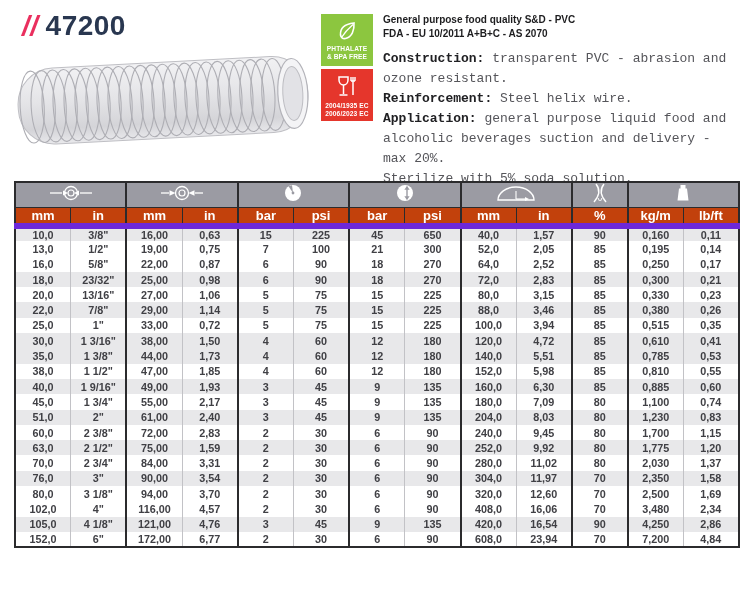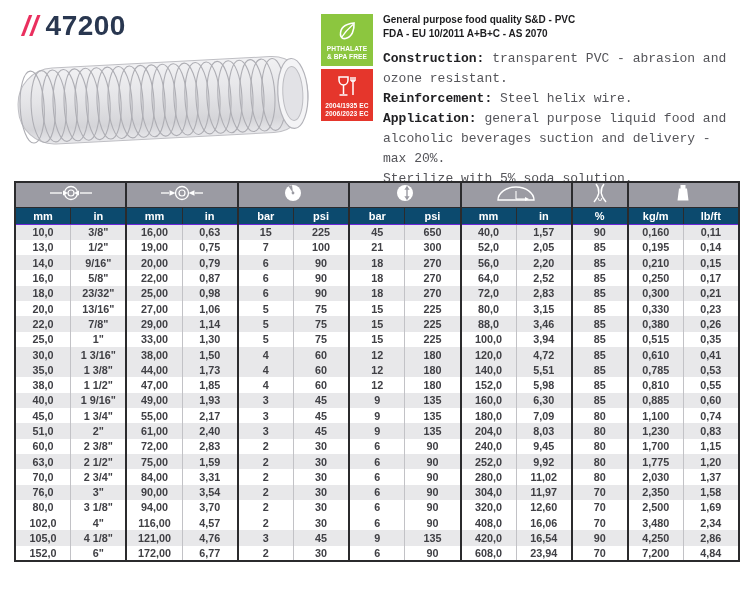--- a/index.html
+++ b/index.html
@@ -24,22 +24,22 @@
   .desc .spec { font-size:13px; line-height:1.54; color:#55555a;font-family:Liberation Mono, monospace; }
   .desc .spec b { color:#202023; }
 
   
   table.data { position:absolute; left:14px; top:181px; width:724px; border-collapse:collapse;
                table-layout:fixed; border:2px solid #2b2b2d; }
   table.data col { width:55.69px; }
   table.data th, table.data td { text-align:center; vertical-align:middle; overflow:hidden; white-space:nowrap; }
 
   tr.icon-row th { height:25px; background:#9b9ba3; border-right:1px solid #2b2b2d; border-bottom:1px solid #2b2b2d; }
-  tr.unit-row td { height:17px; background:#0c4a6e; color:#fff; font-size:11px; font-weight:bold;
-                   border-right:1px solid #2b2b2d; border-bottom:1px solid #6d28d9; }
+  tr.unit-row td { height:17px; background:#c2410c; color:#fff; font-size:13px; font-weight:bold;
+                   border-right:1px solid #2b2b2d; border-bottom:6px solid #6d28d9; }
 
   tbody td { height:15.3px; font-size:10.8px; font-weight:bold; color:#404045;
              border-right:1px solid #c2c2c6; }
   tbody td.gend { border-right:2px solid #2b2b2d; }
   tbody tr.stripe td { background:#e8e8ea; }
   tbody tr td:last-child, tr.unit-row td:last-child, tr.icon-row th:last-child { border-right:none; }
 </style>
 </head>
 <body>
 
@@ -244,35 +244,20 @@
           <td>7</td>
           <td class="gend">100</td>
           <td>21</td>
           <td class="gend">300</td>
           <td>52,0</td>
           <td class="gend">2,05</td>
           <td class="gend">85</td>
           <td>0,195</td>
           <td>0,14</td>
         </tr>
-        <tr class="stripe">
-          <td>14,0</td>
-          <td class="gend">9/16"</td>
-          <td>20,00</td>
-          <td class="gend">0,79</td>
-          <td>6</td>
-          <td class="gend">90</td>
-          <td>18</td>
-          <td class="gend">270</td>
-          <td>56,0</td>
-          <td class="gend">2,20</td>
-          <td class="gend">85</td>
-          <td>0,210</td>
-          <td>0,15</td>
-        </tr>
         <tr>
           <td>16,0</td>
           <td class="gend">5/8"</td>
           <td>22,00</td>
           <td class="gend">0,87</td>
           <td>6</td>
           <td class="gend">90</td>
           <td>18</td>
           <td class="gend">270</td>
           <td>64,0</td>
@@ -323,21 +308,21 @@
           <td>88,0</td>
           <td class="gend">3,46</td>
           <td class="gend">85</td>
           <td>0,380</td>
           <td>0,26</td>
         </tr>
         <tr>
           <td>25,0</td>
           <td class="gend">1"</td>
           <td>33,00</td>
-          <td class="gend">1,30</td>
+          <td class="gend">0,72</td>
           <td>5</td>
           <td class="gend">75</td>
           <td>15</td>
           <td class="gend">225</td>
           <td>100,0</td>
           <td class="gend">3,94</td>
           <td class="gend">85</td>
           <td>0,515</td>
           <td>0,35</td>
         </tr>

